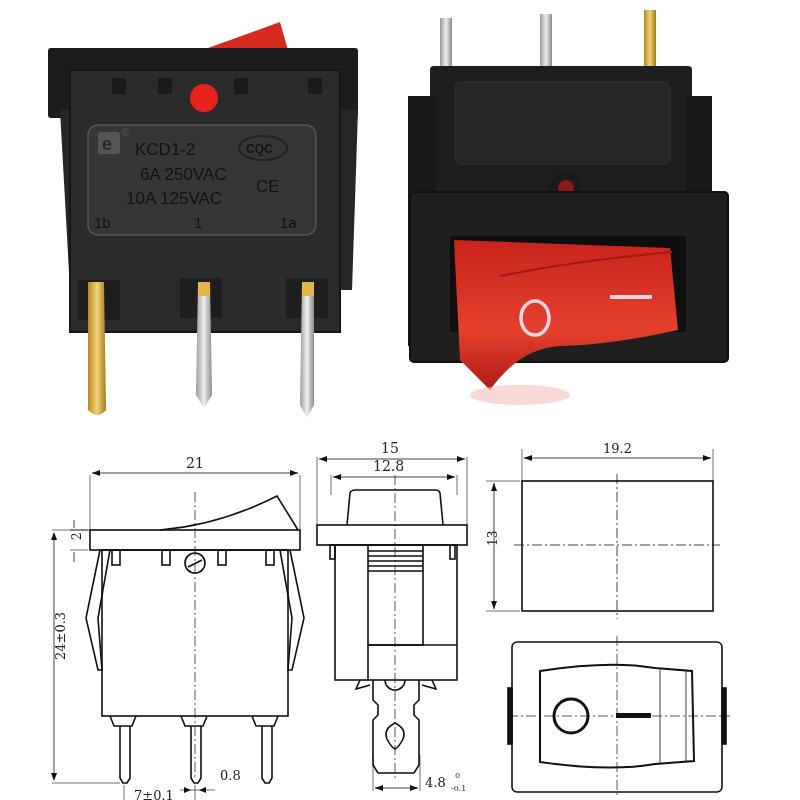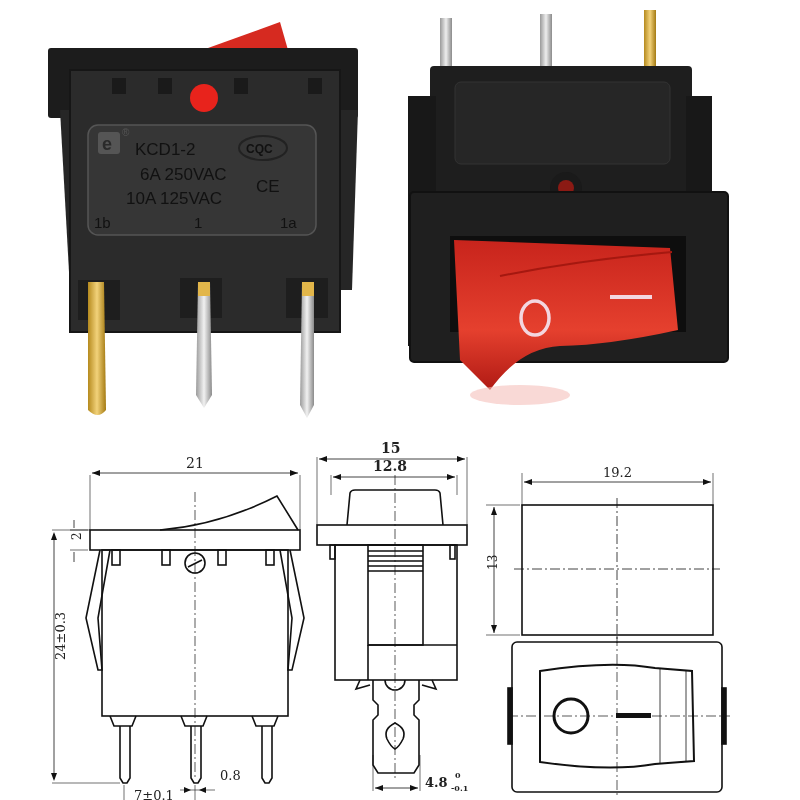--- a/index.html
+++ b/index.html
@@ -161,21 +161,21 @@
     <text x="180" y="330" class="dim" font-size="13" stroke="none">0.8</text>
 
     <line x1="84" y1="335" x2="84" y2="358" stroke-width="0.6"></line>
     <line x1="155" y1="335" x2="155" y2="358" stroke-width="0.6"></line>
     <line x1="86" y1="355" x2="153" y2="355" stroke-width="0.8"></line>
     <path d="M86 355 l8 -3 v6 z M153 355 l-8 -3 v6 z" fill="#111" stroke="none"></path>
     <text x="94" y="350" class="dim" font-size="13" stroke="none">7±0.1</text>
   </svg>
 </div>
 
-<div class="panel" style="left:305px;top:435px;width:185px;height:365px;font-weight:bold;">
+<div class="panel" style="left:305px;top:435px;width:185px;height:365px;">
   <svg width="185" height="365" viewBox="0 0 185 365" stroke="#111" fill="none" stroke-width="1.6">
     <line x1="12" y1="22" x2="12" y2="90" stroke-width="0.6"></line>
     <line x1="162" y1="22" x2="162" y2="90" stroke-width="0.6"></line>
     <line x1="14" y1="24" x2="160" y2="24" stroke-width="0.8"></line>
     <path d="M14 24 l8 -3 v6 z M160 24 l-8 -3 v6 z" fill="#111" stroke="none"></path>
     <text x="76" y="18" class="dim" font-size="14" stroke="none">15</text>
     <line x1="26" y1="40" x2="26" y2="60" stroke-width="0.6"></line>
     <line x1="152" y1="40" x2="152" y2="60" stroke-width="0.6"></line>
     <line x1="28" y1="42" x2="150" y2="42" stroke-width="0.8"></line>
     <path d="M28 42 l8 -3 v6 z M150 42 l-8 -3 v6 z" fill="#111" stroke="none"></path>
@@ -197,21 +197,21 @@
     <line x1="68" y1="320" x2="68" y2="356" stroke-width="0.6"></line>
     <line x1="115" y1="320" x2="115" y2="356" stroke-width="0.6"></line>
     <line x1="70" y1="353" x2="113" y2="353" stroke-width="0.8"></line>
     <path d="M70 353 l8 -3 v6 z M113 353 l-8 -3 v6 z" fill="#111" stroke="none"></path>
     <text x="120" y="352" class="dim" font-size="13" stroke="none">4.8</text>
     <text x="150" y="343" class="dim" font-size="8" stroke="none">0</text>
     <text x="146" y="356" class="dim" font-size="8" stroke="none">-0.1</text>
   </svg>
 </div>
 
-<div class="panel" style="left:480px;top:458px;width:260px;height:200px;">
+<div class="panel" style="left:480px;top:434px;width:260px;height:200px;">
   <svg width="260" height="200" viewBox="0 0 260 200" stroke="#111" fill="none" stroke-width="1.6">
     <line x1="42" y1="15" x2="42" y2="48" stroke-width="0.6"></line>
     <line x1="233" y1="15" x2="233" y2="48" stroke-width="0.6"></line>
     <line x1="44" y1="24" x2="231" y2="24" stroke-width="0.8"></line>
     <path d="M44 24 l8 -3 v6 z M231 24 l-8 -3 v6 z" fill="#111" stroke="none"></path>
     <text x="123" y="19" class="dim" font-size="13" stroke="none">19.2</text>
     <rect x="42" y="47" width="191" height="130"></rect>
     <line x1="34" y1="111" x2="240" y2="111" stroke-dasharray="10 3 2 3" stroke-width="0.8"></line>
     <line x1="137" y1="40" x2="137" y2="185" stroke-dasharray="10 3 2 3" stroke-width="0.8"></line>
     <line x1="6" y1="47" x2="40" y2="47" stroke-width="0.6"></line>

